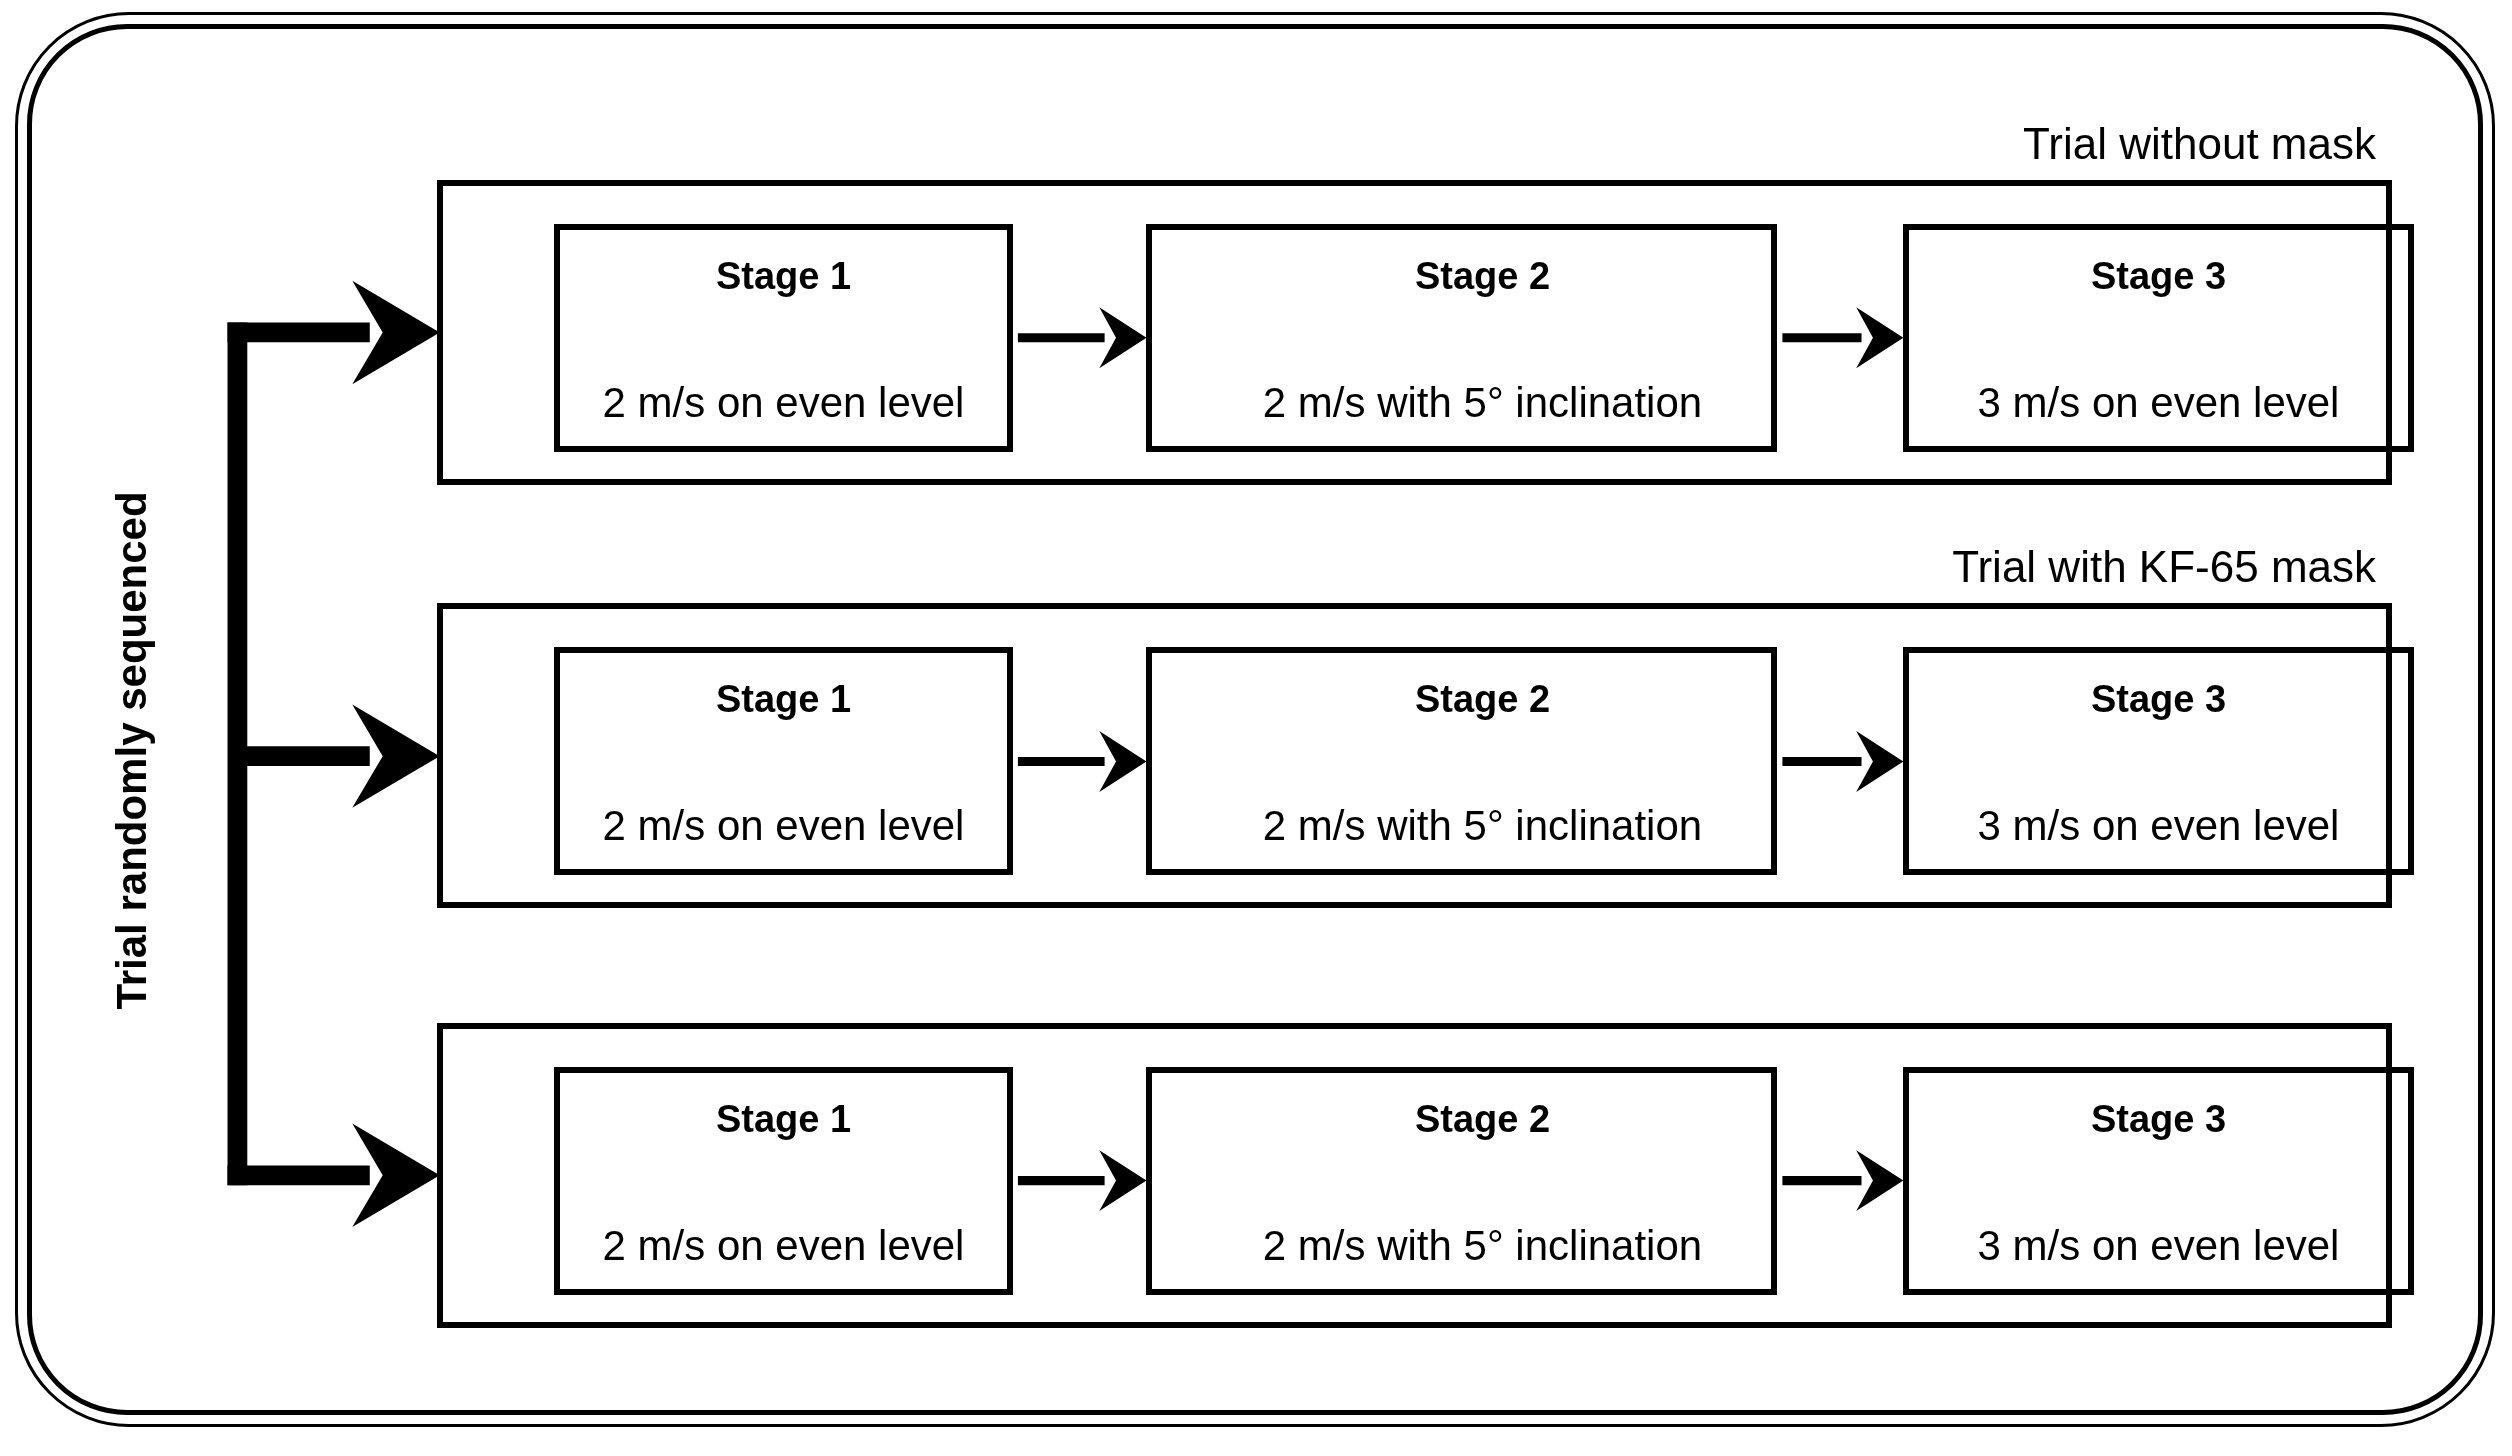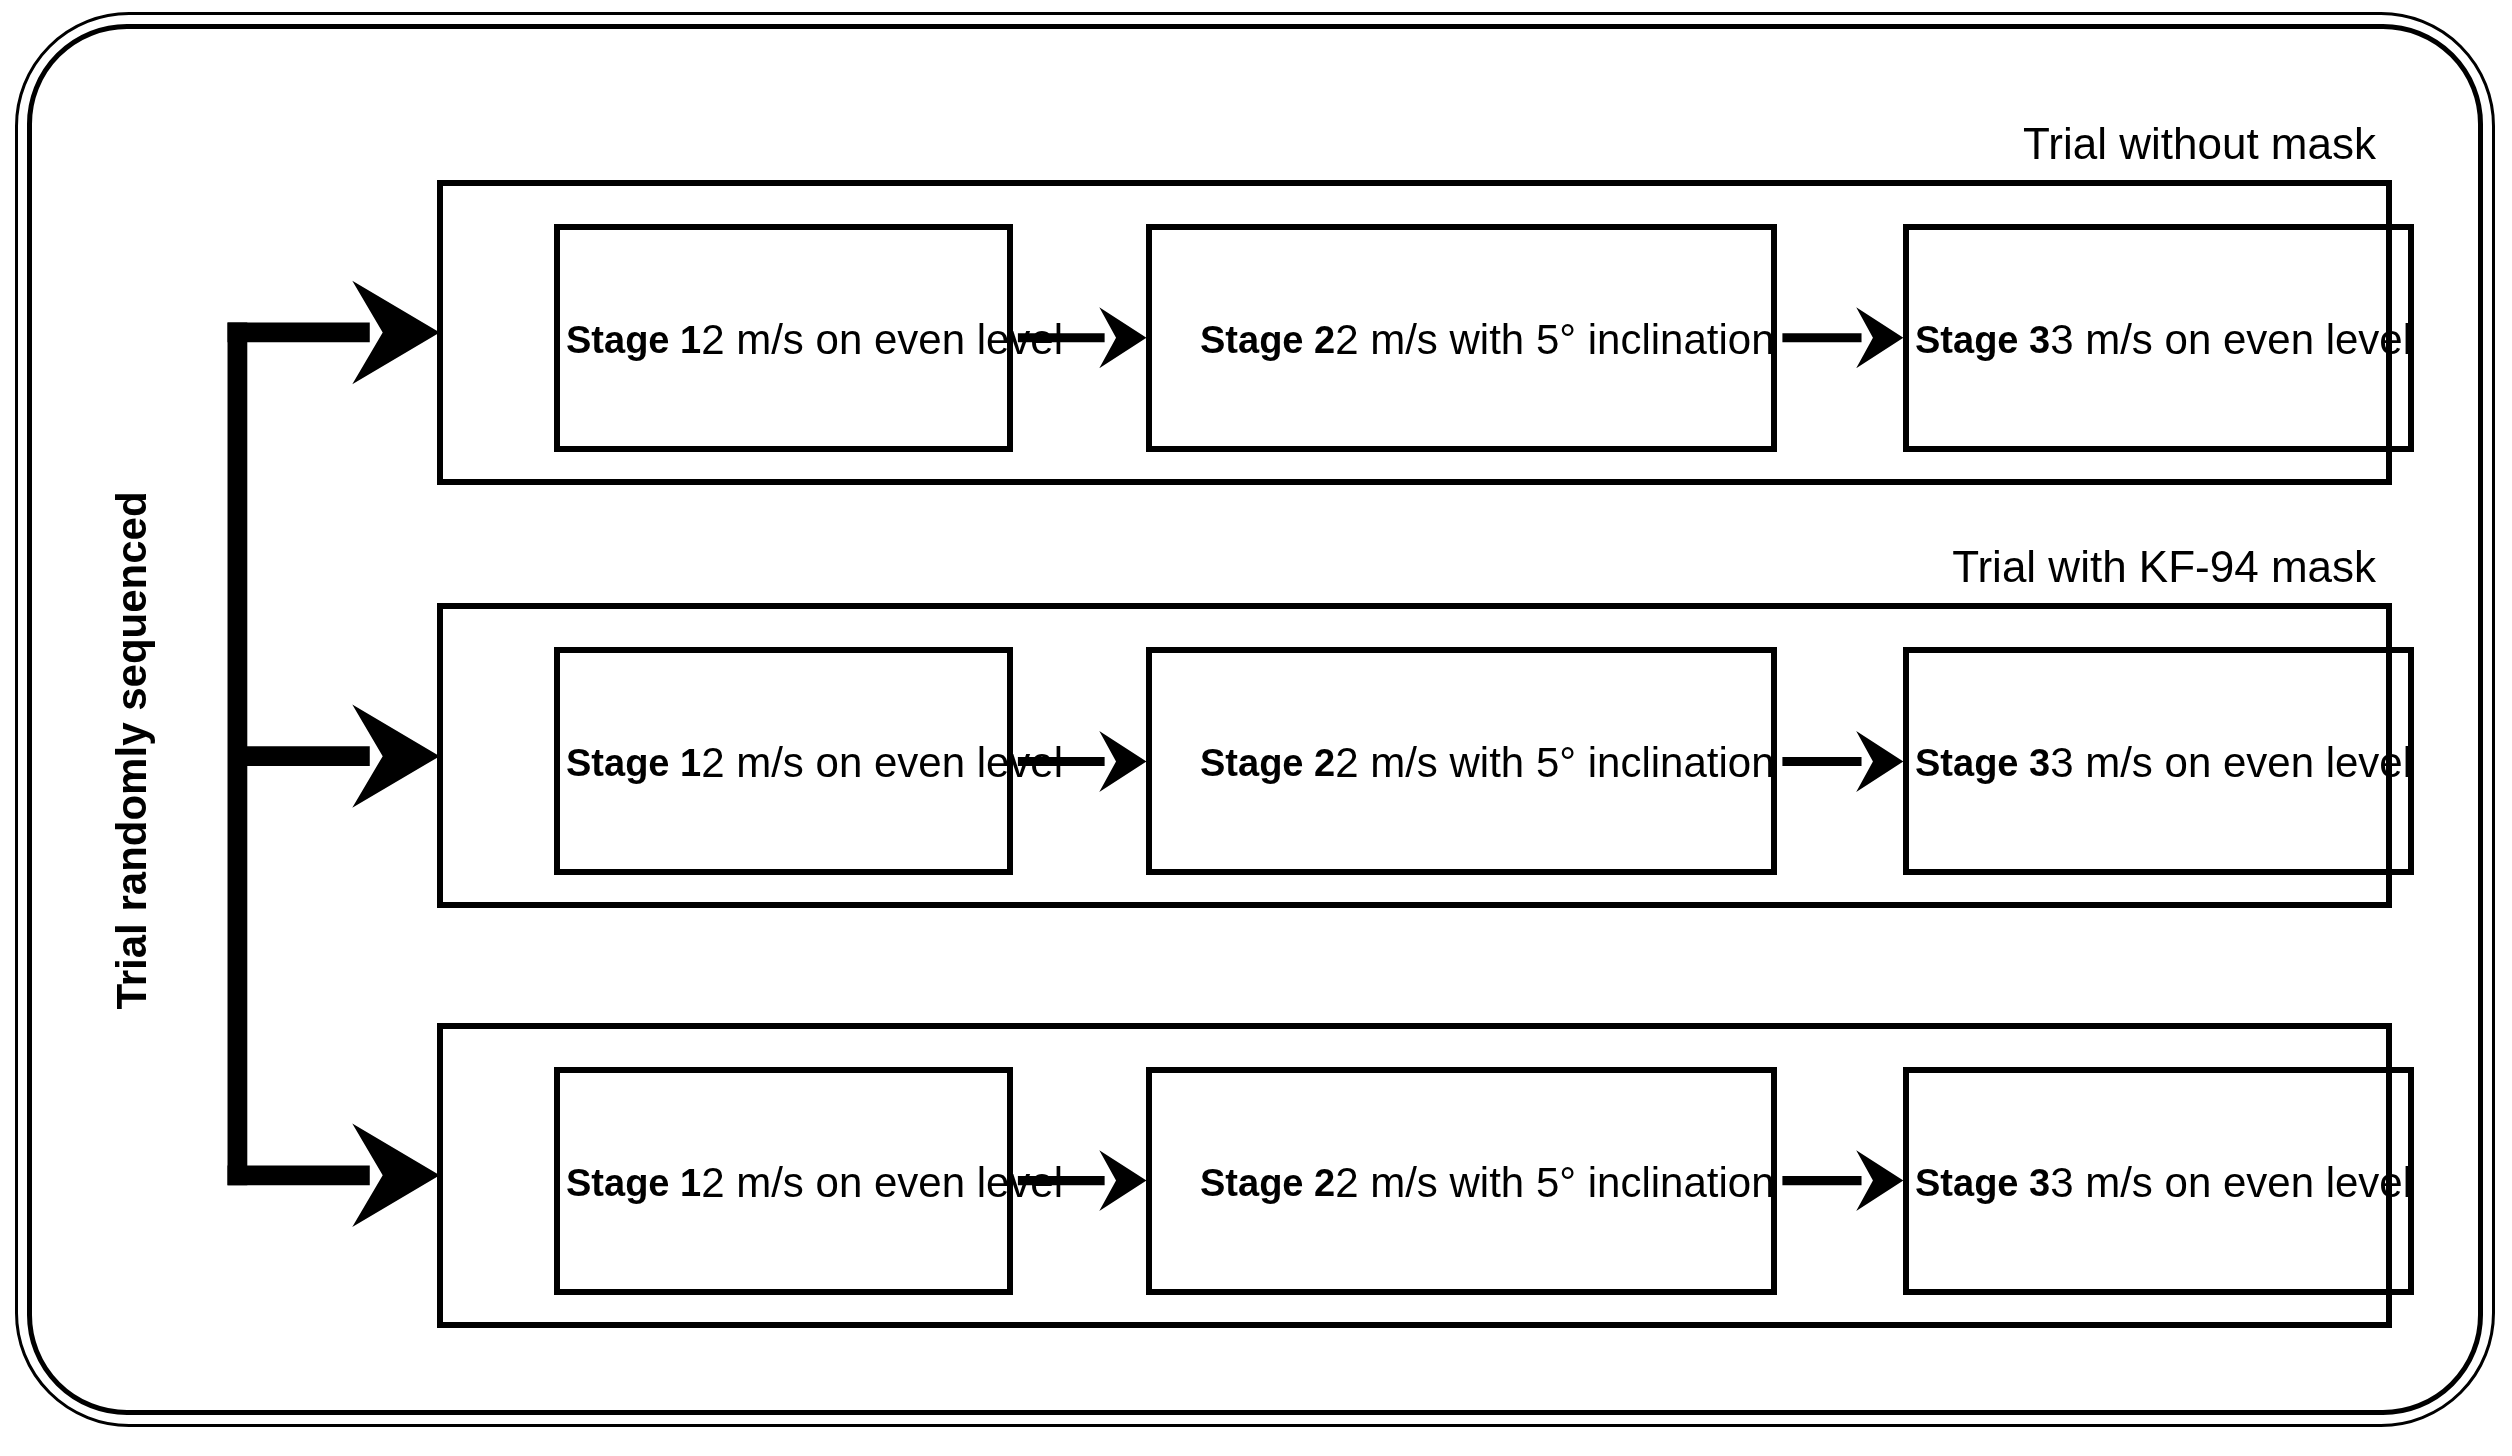--- a/index.html
+++ b/index.html
@@ -71,20 +71,21 @@
     border: 6px solid #000;
     box-sizing: border-box;
   }
   .stage-box {
     position: absolute;
     top: 38px;
     height: 228px;
     border: 6.8px solid #000;
     box-sizing: border-box;
     display: flex;
+    flex-direction: column;
     align-items: center;
     justify-content: space-between;
     padding: 24px 6px 21px 6px;
   }
   .stage-box .stage-name {
     font-size: 38px;
     font-weight: bold;
     line-height: 44px;
     white-space: nowrap;
   }
@@ -151,21 +152,21 @@
     <div class="stage-box box2">
       <div class="stage-name">Stage 2</div>
       <div class="stage-desc">2 m/s with 5° inclination</div>
     </div>
     <div class="stage-box box3">
       <div class="stage-name">Stage 3</div>
       <div class="stage-desc">3 m/s on even level</div>
     </div>
   </div>
 
-  <div class="trial-title t2-title">Trial with KF-94 mask</div>
+  <div class="trial-title t2-title">Trial with KF-65 mask</div>
   <div class="trial-container t2-cont">
     <div class="stage-box box1">
       <div class="stage-name">Stage 1</div>
       <div class="stage-desc">2 m/s on even level</div>
     </div>
     <div class="stage-box box2">
       <div class="stage-name">Stage 2</div>
       <div class="stage-desc">2 m/s with 5° inclination</div>
     </div>
     <div class="stage-box box3">

